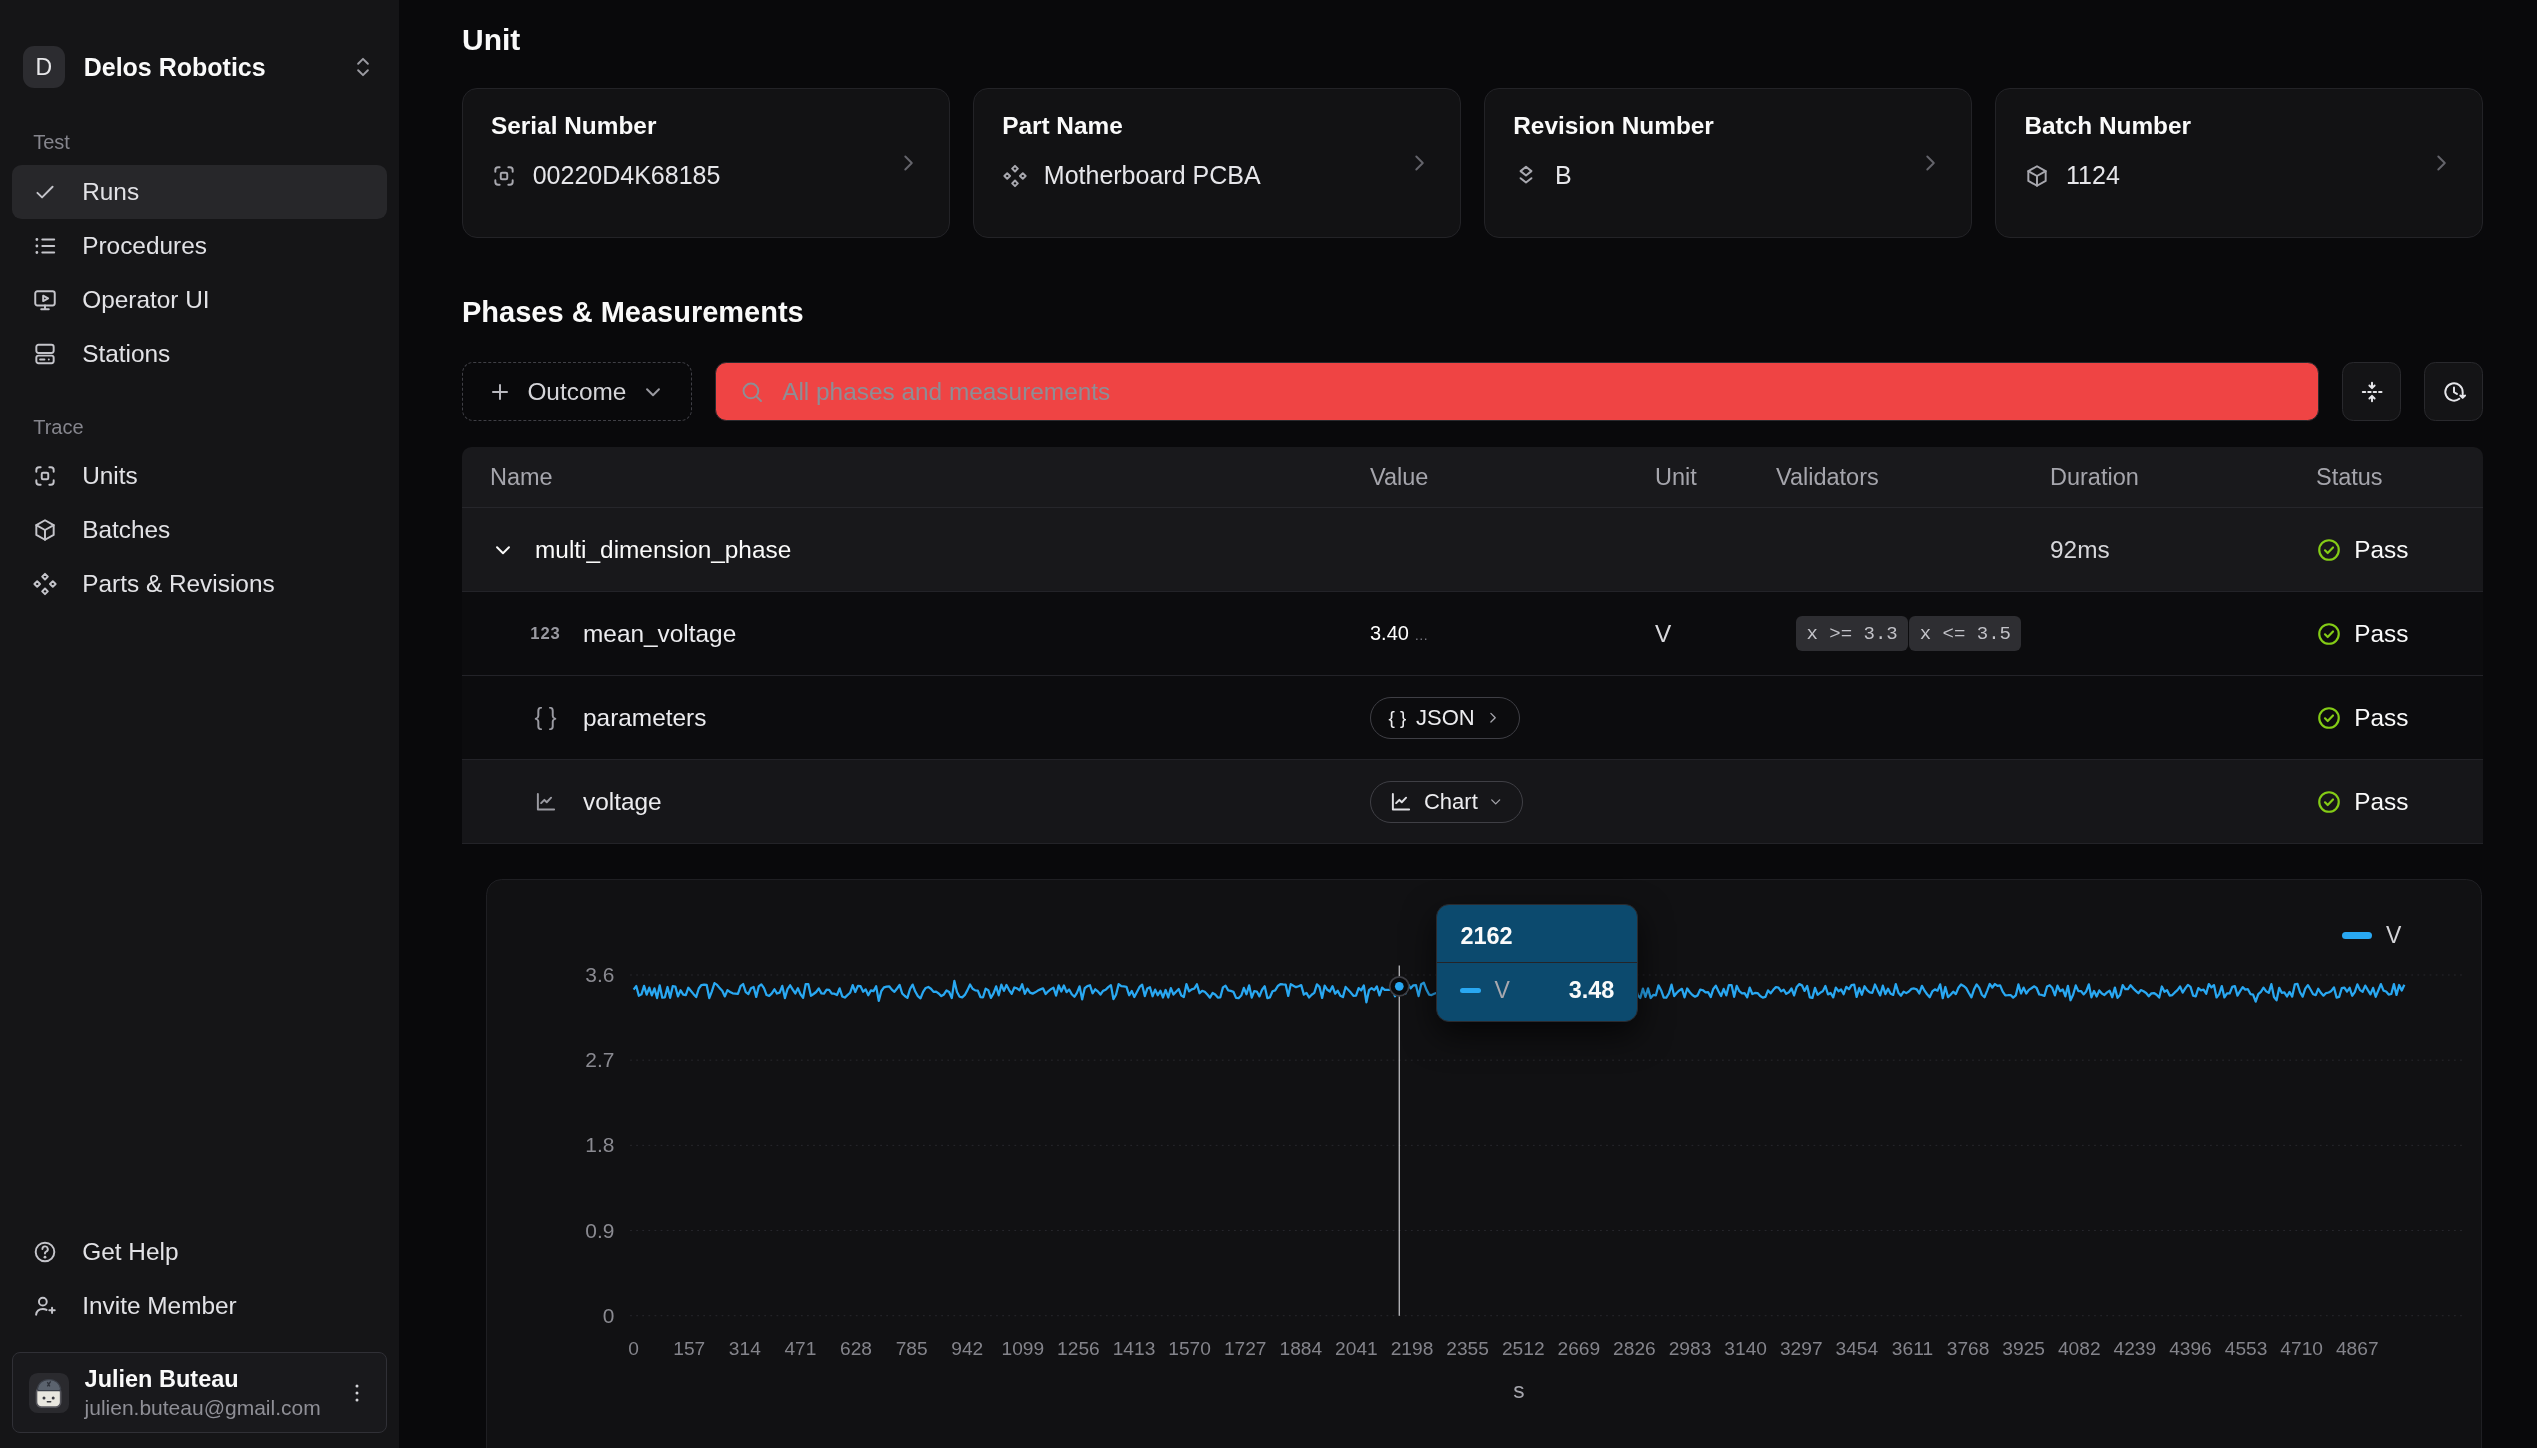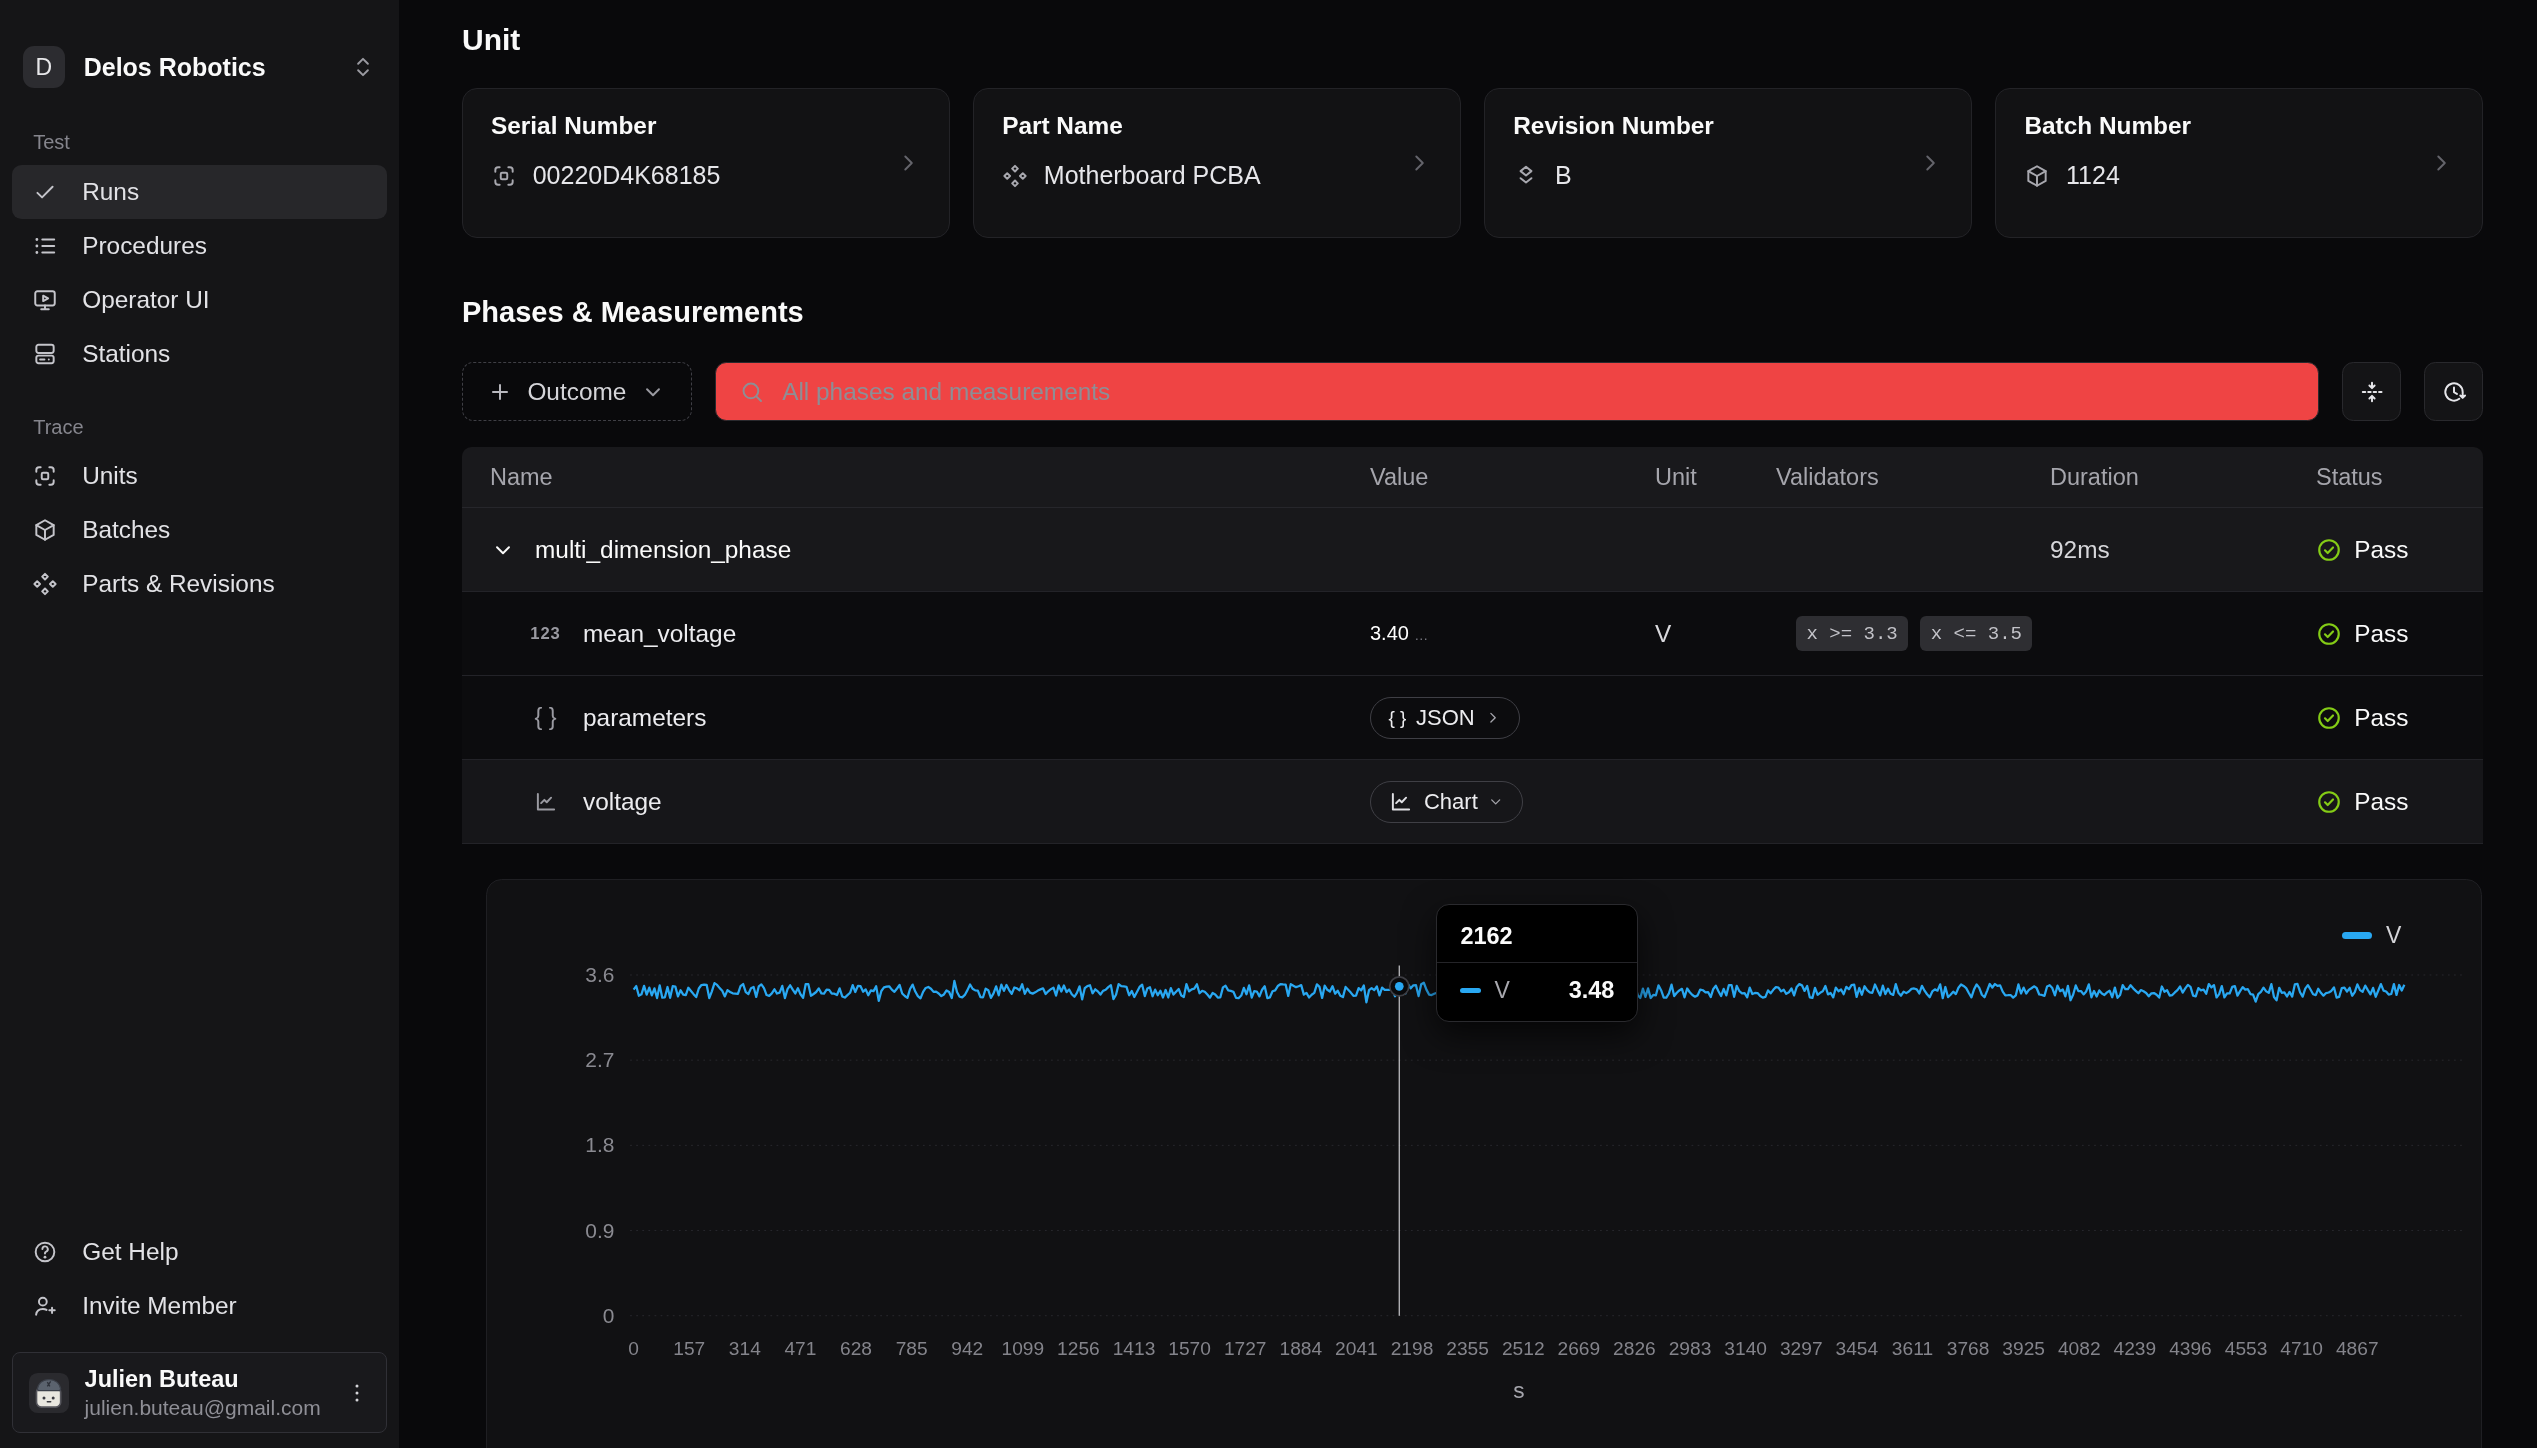--- a/index.html
+++ b/index.html
@@ -75,34 +75,34 @@
   .m-icon { color:#9a9aa1; width:37px; display:inline-flex; justify-content:center; }
   .m-icon.txt { font-size:16.6px; font-weight:700; letter-spacing:0.9px; }
   .m-icon.braces { font-size:23.5px; font-weight:400; }
   .val-main { font-size:20px; color:#ffffff; }
   .val-ellipsis { color:#7a7a82; margin-left:5.2px; }
   .unit-cell { font-size:24.4px; color:#d9d9dd; }
   .pill { display:inline-flex; align-items:center; gap:9.6px; border:1.3px solid #3f3f45;
     border-radius:871px; padding:7px 17.4px; font-size:22px; color:#ececef; cursor:pointer; background:transparent; font-family:inherit; }
   .pill .icon { color:#e0e0e4; }
   .pill .chev { color:#a5a5ac; }
-  .badges { display:flex; gap:12px;padding-left:20px; }
+  .badges { display:flex; gap:1px;padding-left:20px; }
   .vbadge { background:#2e2e32; color:#c3c3c9; font-family:"Liberation Mono","DejaVu Sans Mono",monospace;
     font-size:19px; padding:6.1px 10.5px; border-radius:6.1px; white-space:nowrap; }
   .status-cell { display:flex; align-items:center; gap:12.2px; font-size:24.4px; color:#fafafa; }
   .status-cell .icon { color:#84cc16; }
   .dur-cell { font-size:24.4px; color:#d6d6da; }
 
   
   .chart-panel { position:relative; margin:35px 0 0 24.4px; width:1996px; height:610px;
     background:#111113; border:0.9px solid #1f1f23; border-radius:15.7px; }
   .legend { position:absolute; top:42px; right:80px; display:flex; align-items:center; gap:14px;
     font-size:23px; color:#d4d4d8; cursor:pointer; }
   .dash { width:30px; height:7px; border-radius:3.5px; background:#29a8f2; }
-  .tooltip { position:absolute; top:24.4px; width:202px; background:#000000; border:0.9px solid #2a2a2e;
+  .tooltip { position:absolute; top:24.4px; width:202px; background:#0c4a6e; border:0.9px solid #2a2a2e;
     border-radius:13px; box-shadow:0 12.2px 33px rgba(0,0,0,.65); z-index:5; }
   .tt-header { font-size:23.5px; font-weight:700; color:#fafafa; padding:17.4px 23px 12.2px; border-bottom:0.9px solid #242428; }
   .tt-row { display:flex; align-items:center; padding:14px 23px 17.4px; }
   .tt-row .dash { width:21px; height:5.2px; }
   .tt-series { font-size:23px; color:#a8a8ae; margin-left:13px; }
   .tt-value { font-size:23.5px; font-weight:700; color:#fafafa; margin-left:auto; }
 </style>
 </head>
 <body>
 

